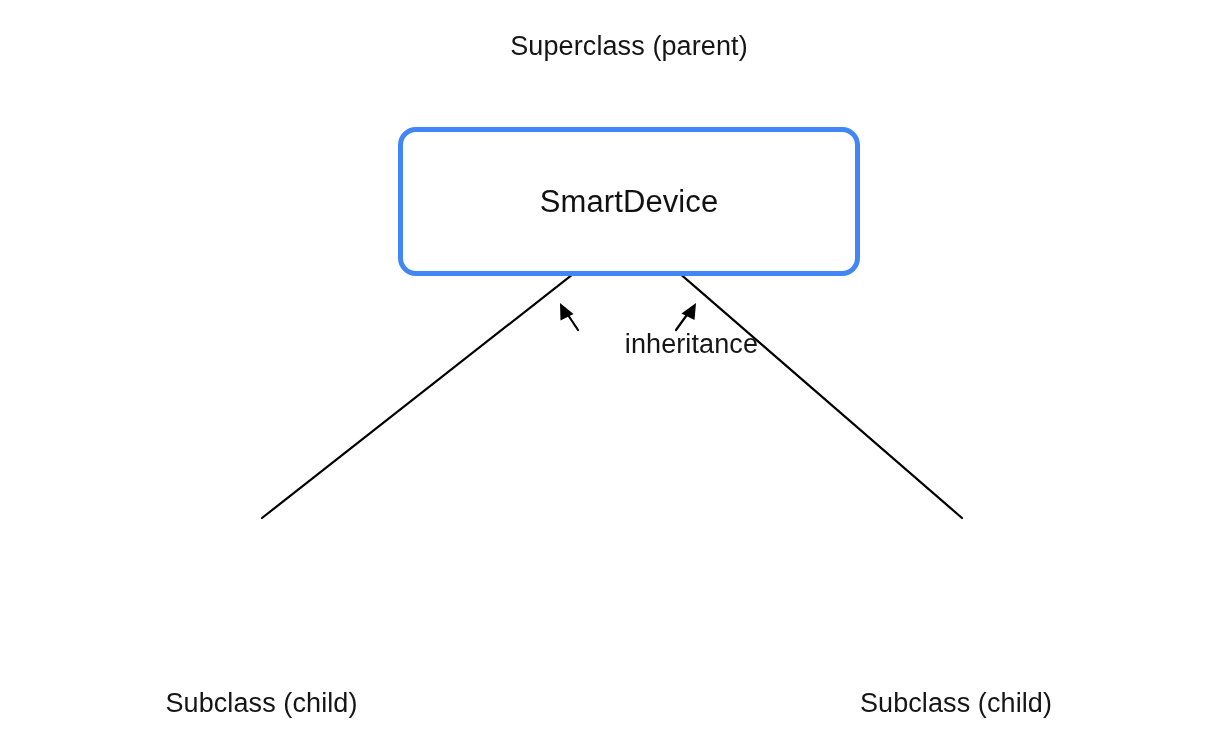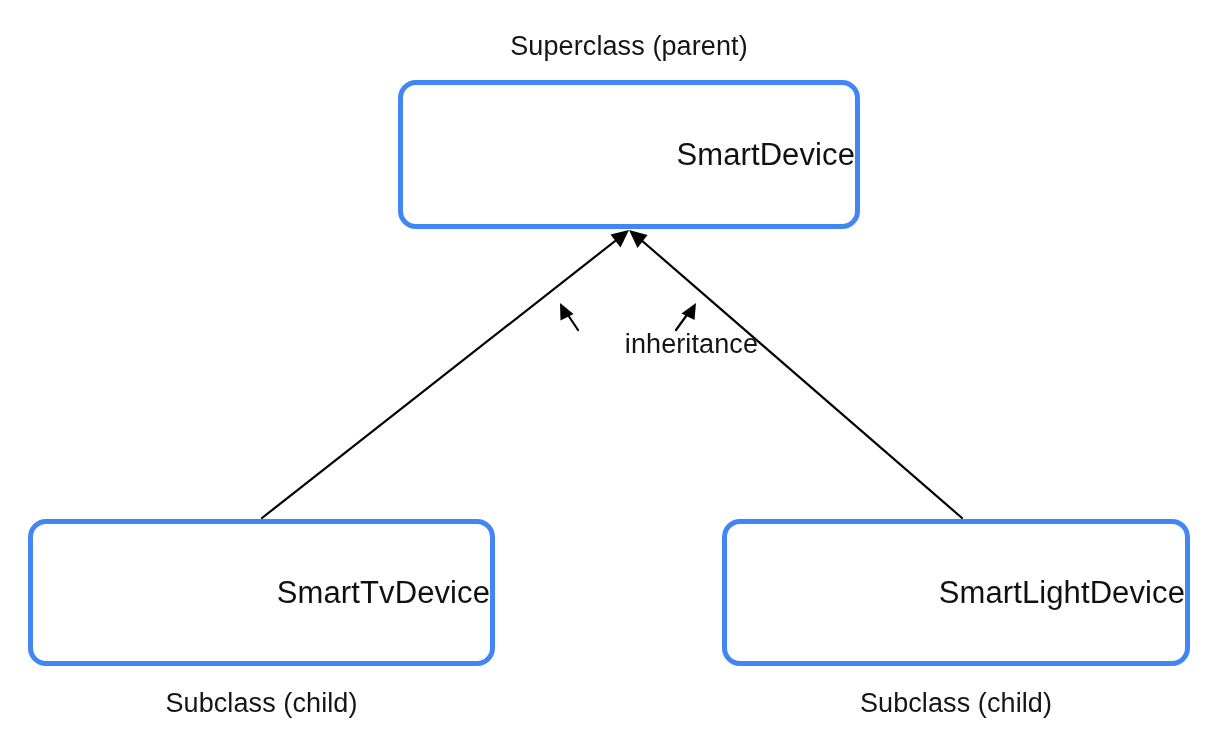--- a/index.html
+++ b/index.html
@@ -29,21 +29,22 @@
     pointer-events: none;
   }
   .node {
     position: absolute;
     box-sizing: border-box;
     border: 5px solid #4285f4;
     border-radius: 18px;
     background: #ffffff;
     display: flex;
     align-items: center;
-    justify-content: flex-end;
+    justify-content: center;
+    margin-top: 47px;
   }
   .node-label {
     font-size: 31px;
     color: #111111;
     letter-spacing: 0.1px;
     white-space: nowrap;
   }
   .caption {
     position: absolute;
     font-size: 27px;
@@ -130,23 +131,17 @@
   </svg>
 
   <div class="caption" id="caption-superclass">Superclass (parent)</div>
 
   <div class="node" id="node-superclass">
     <span class="node-label">SmartDevice</span>
   </div>
 
   <div class="edge-label" id="label-inheritance">inheritance</div>
 
-  <div class="node" id="node-subclass-tv">
-    <span class="node-label">SmartTvDevice</span>
-  </div>
   <div class="caption" id="caption-subclass-tv">Subclass (child)</div>
 
-  <div class="node" id="node-subclass-light">
-    <span class="node-label">SmartLightDevice</span>
-  </div>
   <div class="caption" id="caption-subclass-light">Subclass (child)</div>
 
 </div>
 
 </body></html>

